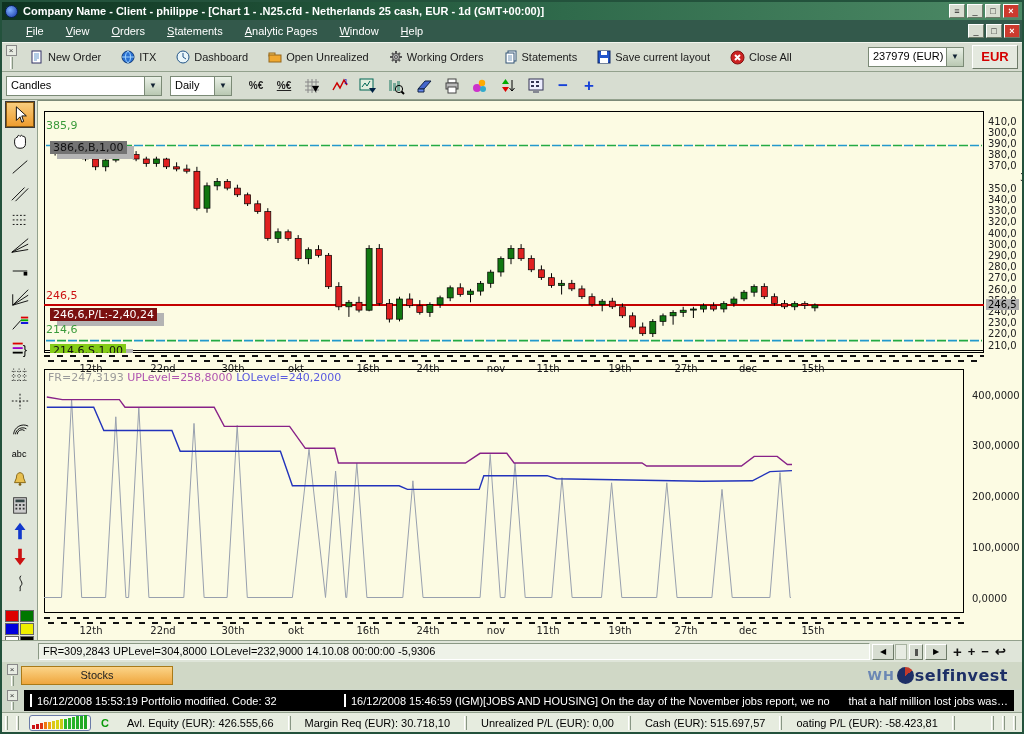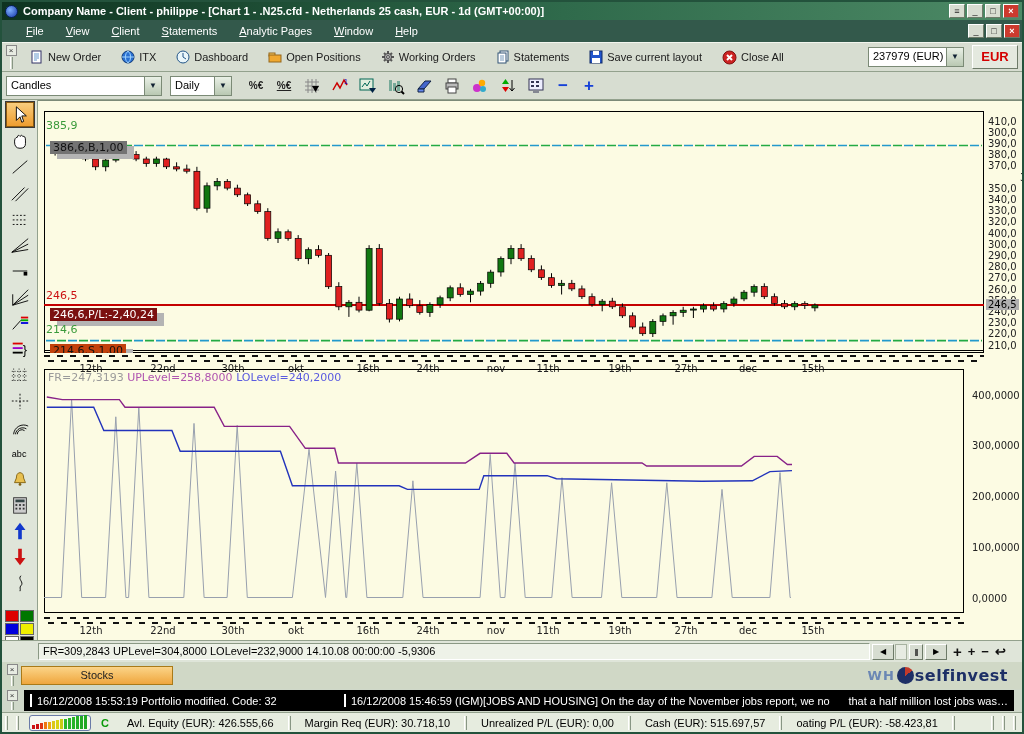--- a/index.html
+++ b/index.html
@@ -126,21 +126,21 @@
     <span style="width:13px;height:13px;border-radius:50%;background:radial-gradient(circle at 4px 4px,#7fb0ff,#1538a8);display:inline-block;border:1px solid #08205a;"></span>
     <span class="title-text">Company Name - Client - philippe - [Chart 1 - .N25.cfd - Netherlands 25 cash, EUR - 1d (GMT+00:00)]</span>
     <span class="tspacer"></span>
     <span class="winbtn">≡</span>
     <span class="winbtn">_</span>
     <span class="winbtn">□</span>
     <span class="winbtn close">×</span>
   </div>
 
   <div class="abs menubar">
-    <span id="menubar-items" style="flex:1;"><span class="menu-item">File</span><span class="menu-item">View</span><span class="menu-item">Client</span><span class="menu-item">Statements</span><span class="menu-item">Analytic Pages</span><span class="menu-item">Window</span><span class="menu-item">Help</span></span>
+    <span id="menubar-items" style="flex:1;"><span class="menu-item">File</span><span class="menu-item">View</span><span class="menu-item">Orders</span><span class="menu-item">Statements</span><span class="menu-item">Analytic Pages</span><span class="menu-item">Window</span><span class="menu-item">Help</span></span>
     <span class="winbtn">_</span>
     <span class="winbtn">□</span>
     <span class="winbtn close" style="margin-right:2px;">×</span>
   </div>
 
   <div class="abs toolbar">
     <span class="dockx">
         <span class="x">×</span>
         <span class="bar"></span>
       </span>
@@ -175,21 +175,21 @@
           </span>
           <span class="lbl">Dashboard</span>
         </span>
         <span class="tb-btn">
           <span>
             <svg width="14" height="14">
               <rect x="1" y="3" width="6" height="3" fill="#f8c860" stroke="#96691c"></rect>
               <rect x="1" y="5" width="12" height="7" fill="#f0a830" stroke="#96691c"></rect>
             </svg>
           </span>
-          <span class="lbl">Open Positions</span>
+          <span class="lbl">Open Unrealized</span>
         </span>
         <span class="tb-btn">
           <span>
             <svg width="14" height="14">
               <g stroke="#555" stroke-width="2">
                 <line x1="7" y1="1" x2="7" y2="3"></line>
                 <line x1="7" y1="11" x2="7" y2="13"></line>
                 <line x1="1" y1="7" x2="3" y2="7"></line>
                 <line x1="11" y1="7" x2="13" y2="7"></line>
                 <line x1="3" y1="3" x2="4.4" y2="4.4"></line>
@@ -661,21 +661,21 @@
             <line x1="760.8" y1="190.2" x2="760.8" y2="198.0" stroke="#000"></line>
             <rect x="757.8" y="192.4" width="6" height="2.2" fill="#e02020" stroke="#000" stroke-width="0.7"></rect>
             <line x1="770.9" y1="192.4" x2="770.9" y2="200.3" stroke="#000"></line>
             <rect x="767.9" y="194.1" width="6" height="2.8" fill="#117711" stroke="#000" stroke-width="0.7"></rect>
           </svg>
         </div>
       <div class="marker mk-box" style="left:6px;top:30px;background:#737373;color:#111;z-index:2;">386,6,B,1,00</div>
       <div class="marker" style="left:2px;top:178px;color:#cc1111;z-index:2;">246,5</div>
       <div class="marker mk-box" style="left:6px;top:197px;background:#7b1010;color:#fff;z-index:2;">246,6,P/L:-2,40,24</div>
       <div class="marker" style="left:2px;top:212px;color:#3a9a3a;z-index:2;">214,6</div>
-      <div class="marker mk-box" style="left:6px;top:233px;background:#c2410c;color:#111;z-index:2;">214,6,S,1,00</div>
+      <div class="marker mk-box" style="left:6px;top:233px;background:#84cc16;color:#111;z-index:2;">214,6,S,1,00</div>
     </div>
 
     <div id="price-axis">
         <div class="axis-lab" style="left: 950px; top: 15px;">410,0</div>
         <div class="axis-lab" style="left: 950px; top: 26px;">300,0</div>
         <div class="axis-lab" style="left: 950px; top: 37px;">390,0</div>
         <div class="axis-lab" style="left: 950px; top: 48px;">380,0</div>
         <div class="axis-lab" style="left: 950px; top: 59px;">370,0</div>
         <div class="axis-lab" style="left: 982px; top: 71px;">360,0</div>
         <div class="axis-lab" style="left: 950px; top: 82px;">350,0</div>

